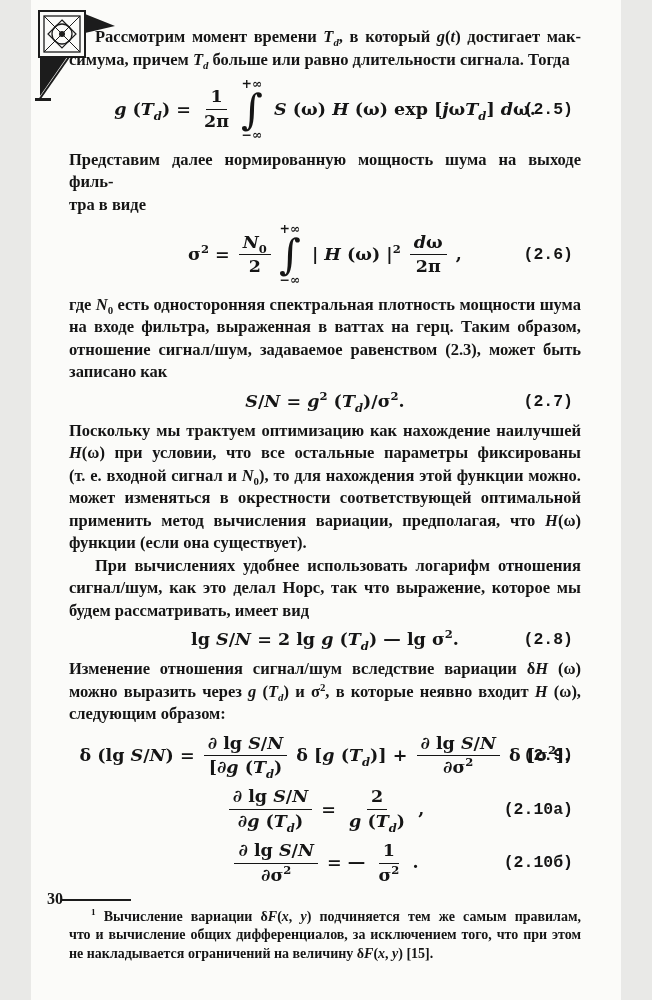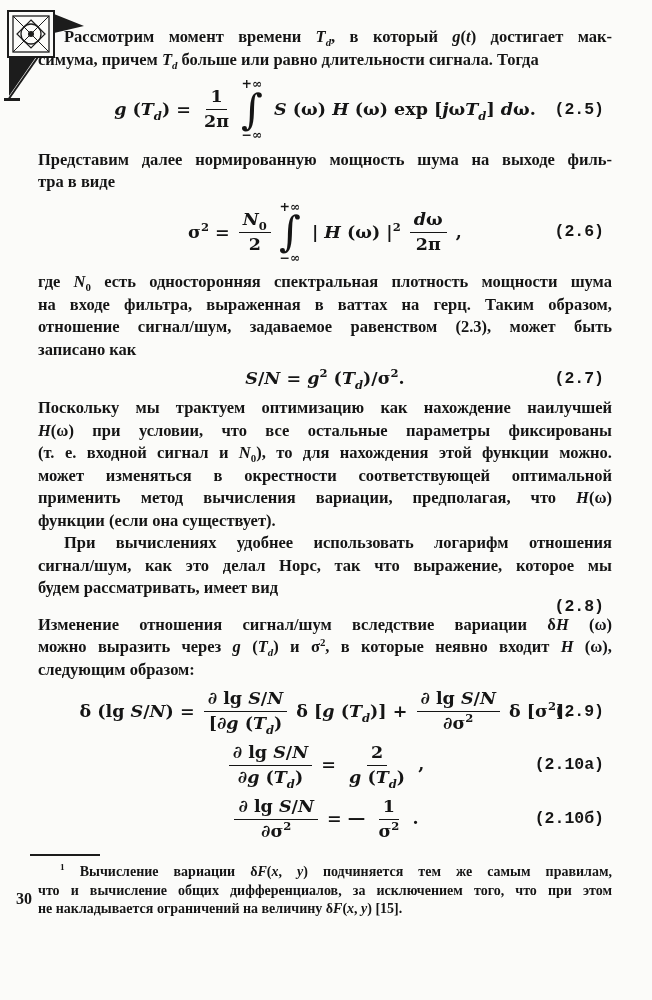--- a/index.html
+++ b/index.html
@@ -1,19 +1,19 @@
 <!DOCTYPE html>
 <html><head>
 <meta charset="utf-8">
 <title>Scanned book page</title>
 <style>
   html,body{margin:0;padding:0;background:#e9e9e7;}
   .sheet{
     position:relative;
-    width:652px;height:1000px;
+    width:590px;height:1000px;
     margin:0 auto;
     background:#fbfbf9;
     overflow:hidden;
     color:#151515;
   }
   .ornament{position:absolute;left:2px;top:2px;}
   #content{position:absolute;left:38px;right:40px;top:26px;}
   .paragraph{margin:0;}
   .line{
     font-family:"Liberation Serif","DejaVu Serif",serif;
@@ -143,20 +143,23 @@
         <div class="line">может изменяться в окрестности соответствующей оптимальной</div>
         <div class="line">применить метод вычисления вариации, предполагая, что <i>H</i>(ω)</div>
         <div class="line last">функции (если она существует).</div>
       </div>
       <div class="paragraph indent">
         <div class="line">При вычислениях удобнее использовать логарифм отношения</div>
         <div class="line">сигнал/шум, как это делал Норс, так что выражение, которое мы</div>
         <div class="line last">будем рассматривать, имеет вид</div>
       </div>
       <div class="eq">
+        <span class="eq-body">
+          <span class="eq-t">lg <i>S</i>/<i>N</i> = 2 lg <i>g</i> (<i>T</i><sub><i>d</i></sub>) — lg σ<sup>2</sup>.</span>
+        </span>
         <span class="eq-num">(2.8)</span>
       </div>
       <div class="paragraph">
         <div class="line">Изменение отношения сигнал/шум вследствие вариации δ<i>H</i> (ω)</div>
         <div class="line">можно выразить через <i>g</i> (<i>T</i><sub><i>d</i></sub>) и σ<sup>2</sup>, в которые неявно входит <i>H</i> (ω),</div>
         <div class="line last">следующим образом:</div>
       </div>
       <div class="eq">
         <span class="eq-body">
           <span class="eq-t">δ (lg <i>S</i>/<i>N</i>) = </span>

